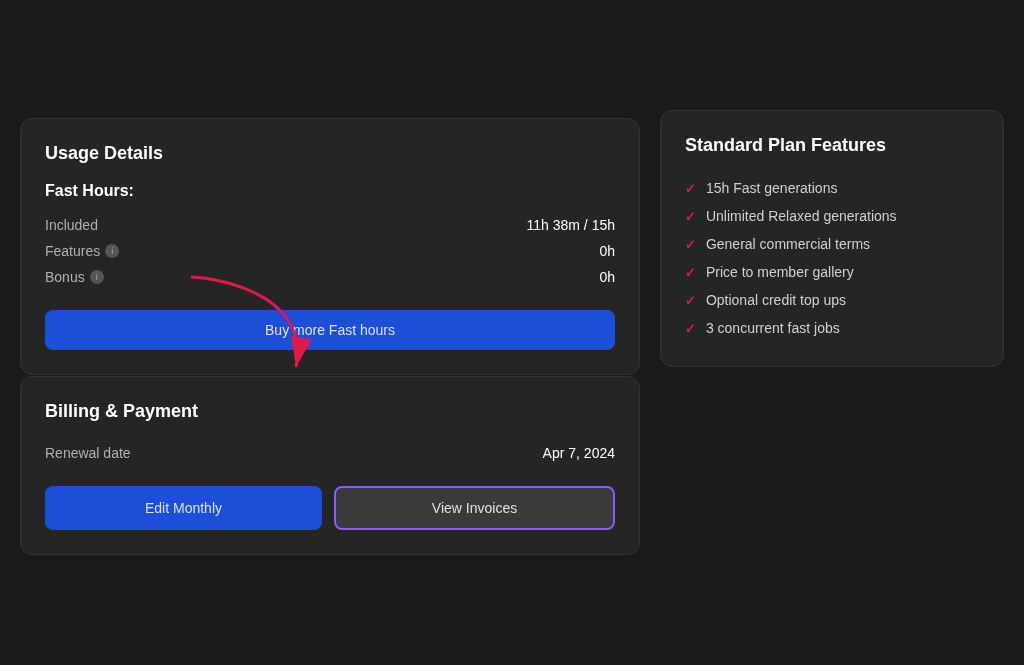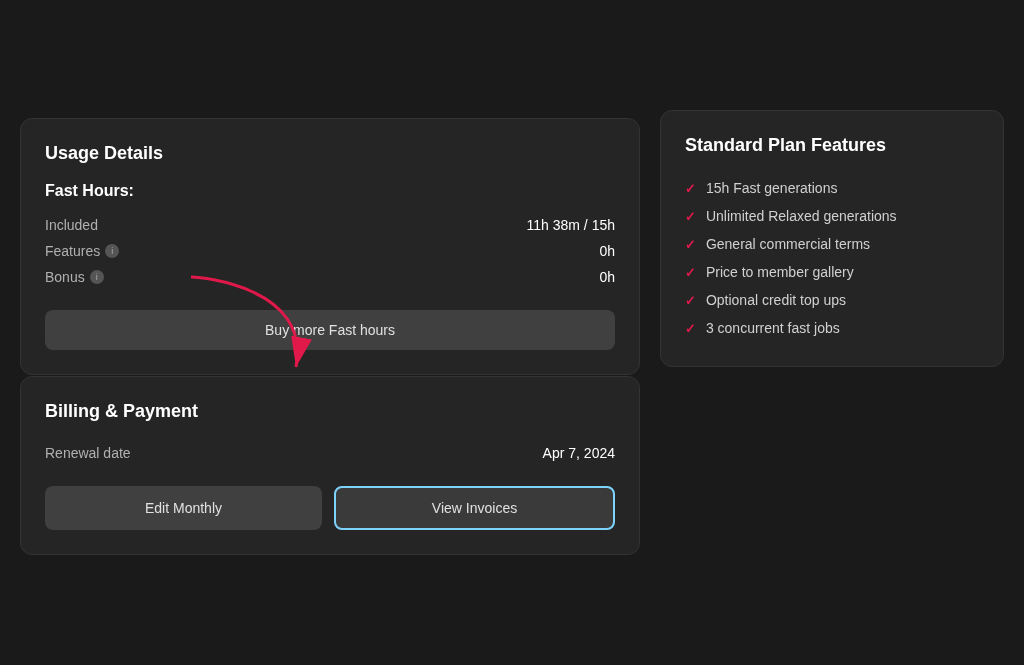--- a/index.html
+++ b/index.html
@@ -76,21 +76,21 @@
       border-radius: 50%;
       background: #555;
       color: #aaa;
       font-size: 9px;
       cursor: pointer;
     }
     .btn {
       display: flex;
       align-items: center;
       justify-content: center;
-      background: #404040;
+      background: #1d4ed8;
       color: #e0e0e0;
       border: none;
       border-radius: 8px;
       padding: 12px 20px;
       font-size: 14px;
       font-weight: 500;
       cursor: pointer;
       transition: background 0.2s;
     }
     .btn-full {
@@ -100,21 +100,21 @@
     .billing-buttons {
       display: flex;
       gap: 12px;
       margin-top: 20px;
     }
     .billing-buttons .btn {
       flex: 1;
     }
     .btn-view-invoices {
       position: relative;
-      border: 2px solid #7dd3fc;
+      border: 2px solid #8b5cf6;
       background: #3a3a3a;
     }
     
     .feature-item {
       display: flex;
       align-items: center;
       gap: 10px;
       padding: 6px 0;
       font-size: 14px;
       color: #d0d0d0;

